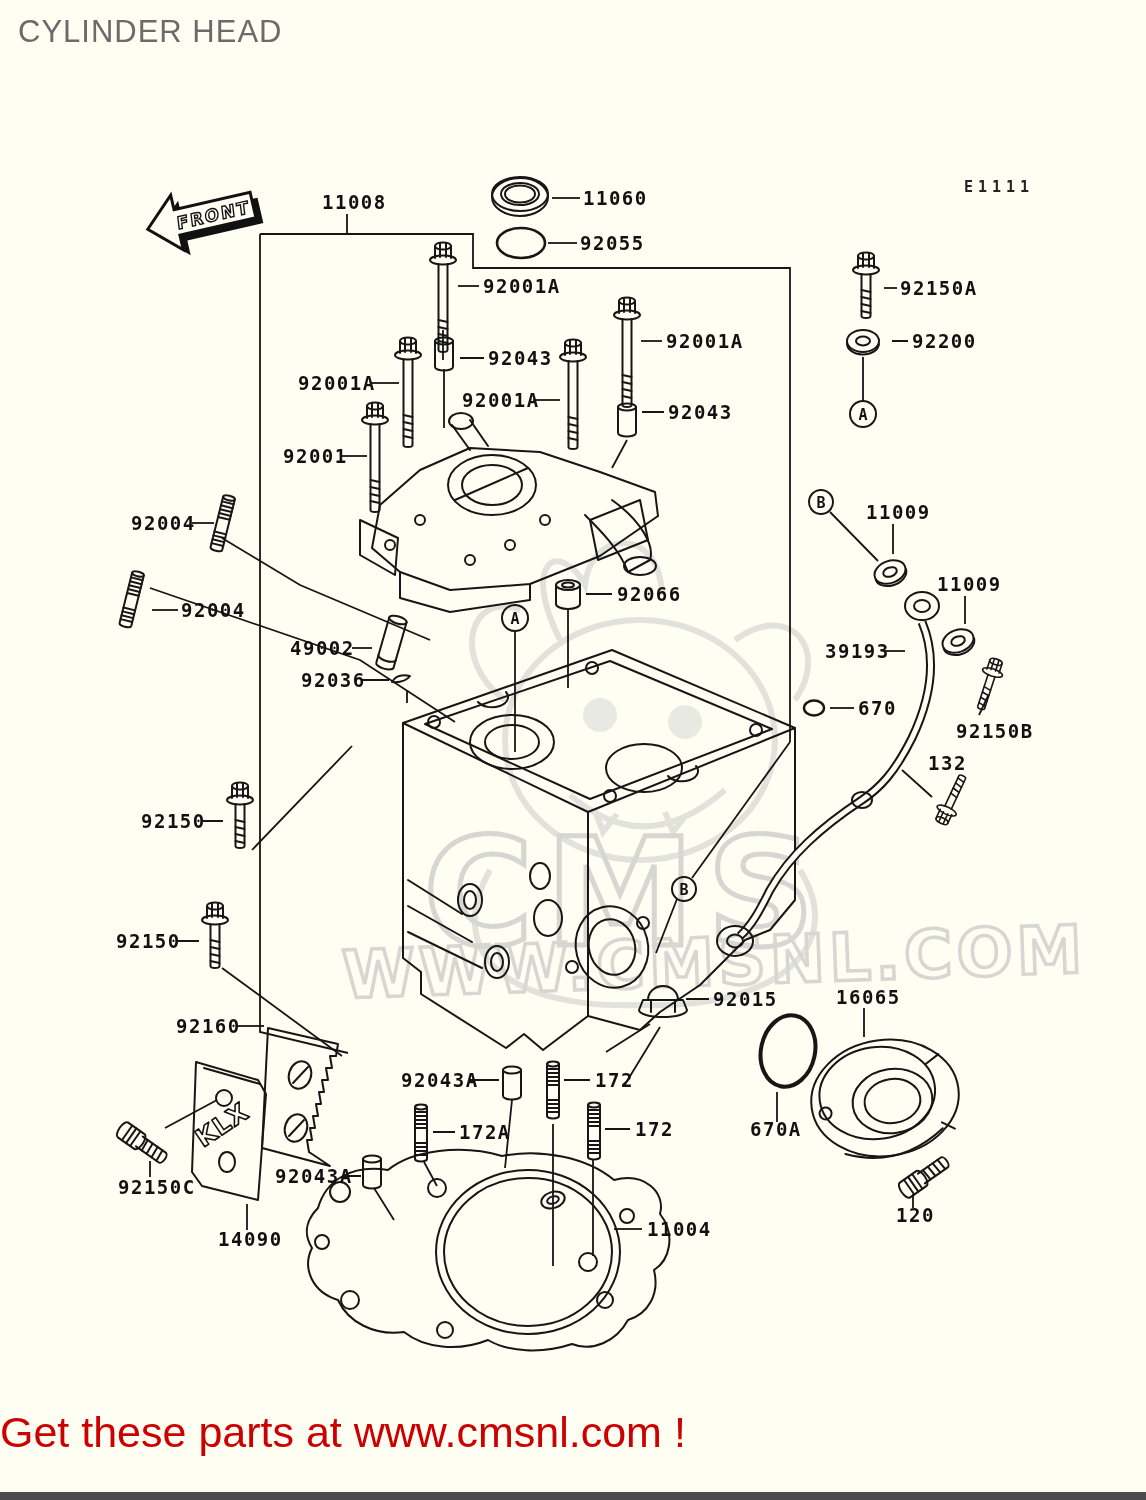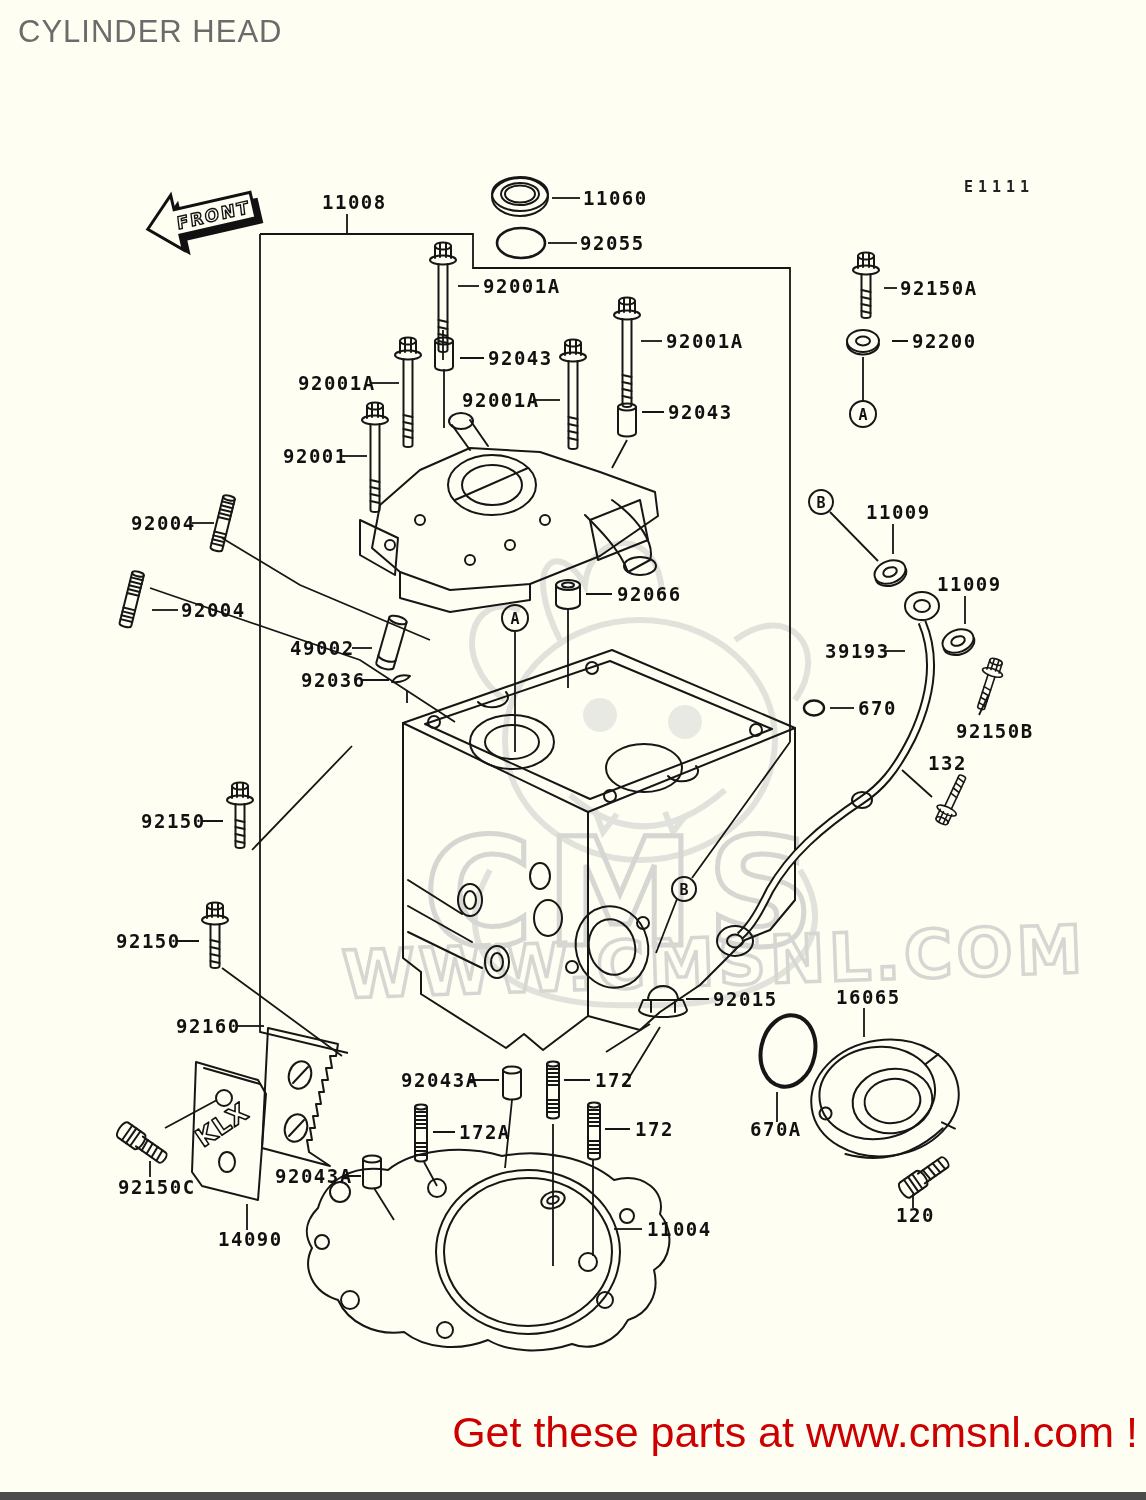--- a/index.html
+++ b/index.html
@@ -12,21 +12,21 @@
   .mk{font-family:"DejaVu Sans Mono",monospace;font-weight:bold;font-size:15px;fill:#111;}
   .code{font-family:"DejaVu Sans Mono",monospace;font-weight:bold;font-size:15px;letter-spacing:5px;fill:#222;}
   .ttl{font-family:"Liberation Sans","DejaVu Sans",sans-serif;font-size:31px;letter-spacing:1px;fill:#6b6b6b;}
   .wmtxt{font-family:"DejaVu Sans",sans-serif;font-weight:bold;fill:none;stroke:#d6d6d2;}
   .front-txt{font-family:"DejaVu Sans",sans-serif;font-weight:bold;font-size:17px;
       letter-spacing:2px;fill:none;stroke:#111;stroke-width:1.4px;}
   .klx-txt{font-family:"DejaVu Sans",sans-serif;font-weight:bold;font-size:25px;
       letter-spacing:1px;fill:none;stroke:#111;stroke-width:1.6px;}
   .ln{stroke:#161616;stroke-width:1.8;fill:none;}
   .pt{stroke:#161616;stroke-width:2;fill:none;stroke-linejoin:round;stroke-linecap:round;}
-  .footer{position:absolute;left:0;top:1408px;width:1138px;text-align:right;
+  .footer{position:absolute;left:0;top:1408px;width:1138px;text-align:left;
       font-family:"Liberation Sans","DejaVu Sans",sans-serif;font-size:43px;}
   .botbar{position:absolute;left:0;top:1492px;width:1146px;height:8px;background:#4c4c4c;}
 </style>
 </head>
 <body>
 
 <div class="stage">
 <svg width="1146" height="1500" viewBox="0 0 1146 1500" xmlns="http://www.w3.org/2000/svg">
 
   <g stroke="#dedeDA" stroke-width="6" fill="none" opacity="0.85">

